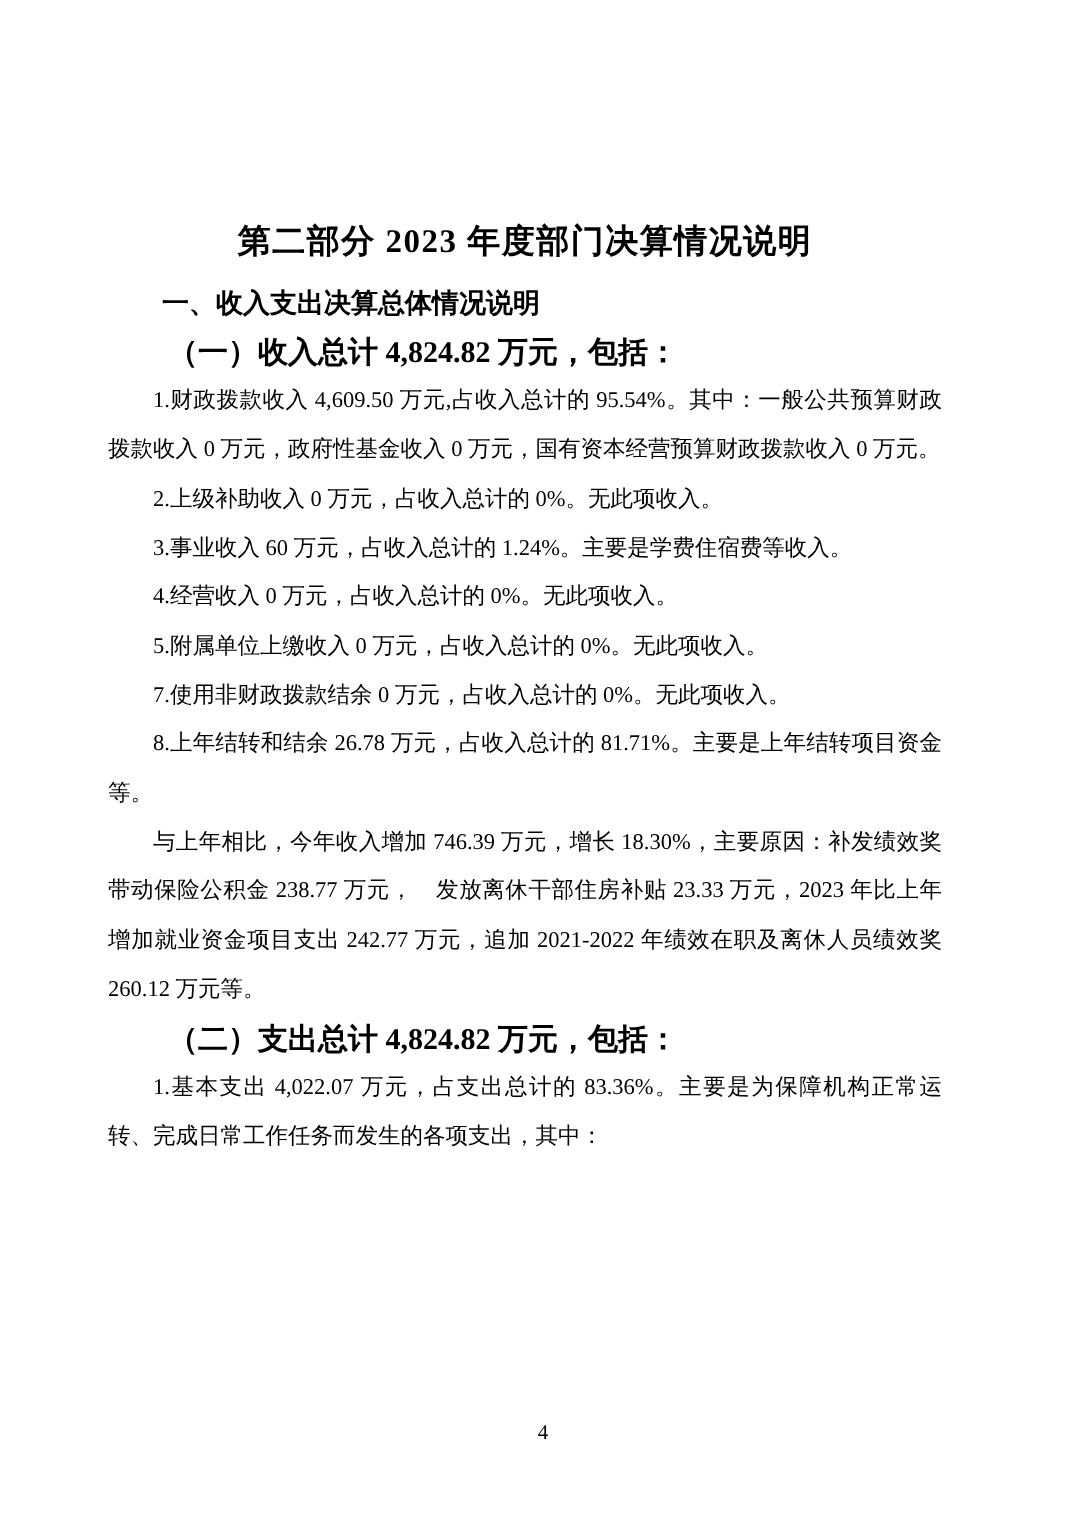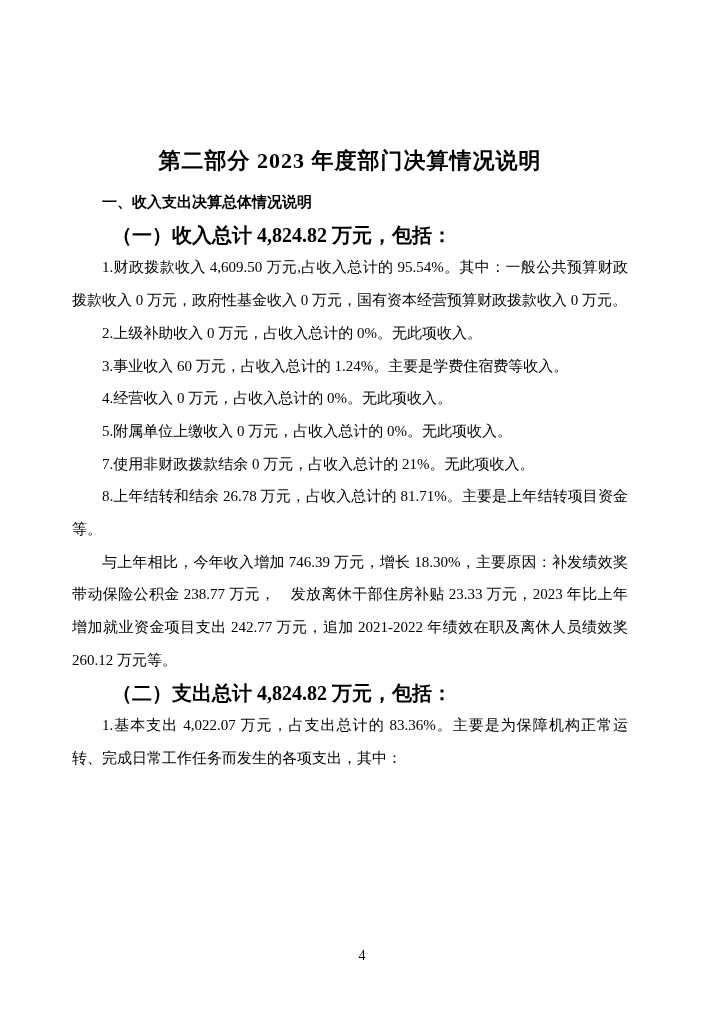--- a/index.html
+++ b/index.html
@@ -27,21 +27,21 @@
     margin: 0 0 9px 0;
     font-size: 22px;
     font-weight: bold;
     line-height: 33px;
     text-align: center;
     font-family: "Liberation Serif", "DejaVu Serif", serif;
     letter-spacing: 1px;
   }
   .heading-hei {
     margin: 0;
-    font-size: 15px;
+    font-size: 18px;
     font-weight: bold;
     line-height: 32.7px;
     text-indent: 2em;
     font-family: "Liberation Sans", "DejaVu Sans", sans-serif;
   }
   .heading-kai {
     margin: 0;
     font-size: 20px;
     font-weight: bold;
     line-height: 32.7px;
@@ -77,21 +77,21 @@
 
     <h2 class="heading-hei">一、收入支出决算总体情况说明</h2>
 
     <h3 class="heading-kai">（一）收入总计 4,824.82 万元，包括：</h3>
 
     <p class="body-para">1.财政拨款收入 4,609.50 万元,占收入总计的 95.54%。其中：一般公共预算财政拨款收入 0 万元，政府性基金收入 0 万元，国有资本经营预算财政拨款收入 0 万元。</p>
     <p class="body-para">2.上级补助收入 0 万元，占收入总计的 0%。无此项收入。</p>
     <p class="body-para">3.事业收入 60 万元，占收入总计的 1.24%。主要是学费住宿费等收入。</p>
     <p class="body-para">4.经营收入 0 万元，占收入总计的 0%。无此项收入。</p>
     <p class="body-para">5.附属单位上缴收入 0 万元，占收入总计的 0%。无此项收入。</p>
-    <p class="body-para">7.使用非财政拨款结余 0 万元，占收入总计的 21%。无此项收入。</p>
+    <p class="body-para">7.使用非财政拨款结余 0 万元，占收入总计的 0%。无此项收入。</p>
     <p class="body-para">8.上年结转和结余 26.78 万元，占收入总计的 81.71%。主要是上年结转项目资金等。</p>
     <p class="body-para">与上年相比，今年收入增加 746.39 万元，增长 18.30%，主要原因：补发绩效奖带动保险公积金 238.77 万元，　发放离休干部住房补贴 23.33 万元，2023 年比上年增加就业资金项目支出 242.77 万元，追加 2021-2022 年绩效在职及离休人员绩效奖 260.12 万元等。</p>
 
     <h3 class="heading-kai">（二）支出总计 4,824.82 万元，包括：</h3>
 
     <p class="body-para">1.基本支出 4,022.07 万元，占支出总计的 83.36%。主要是为保障机构正常运转、完成日常工作任务而发生的各项支出，其中：</p>
 
   </div>
 
   <div class="page-number">4</div>

